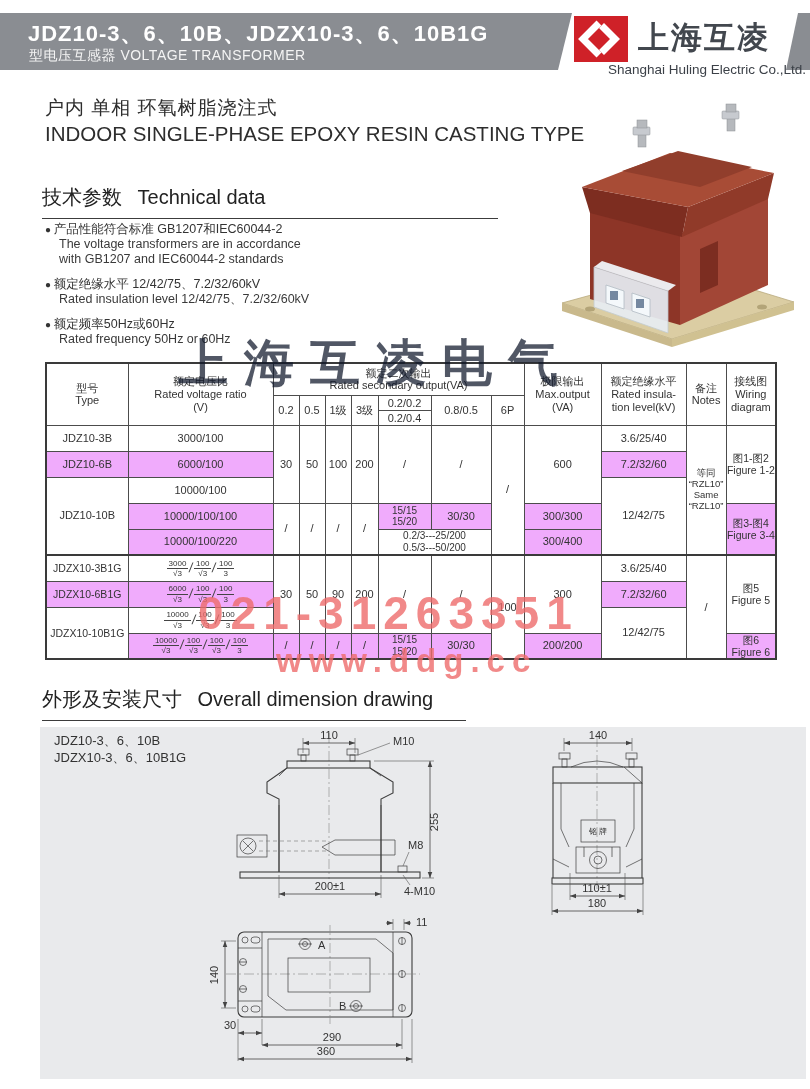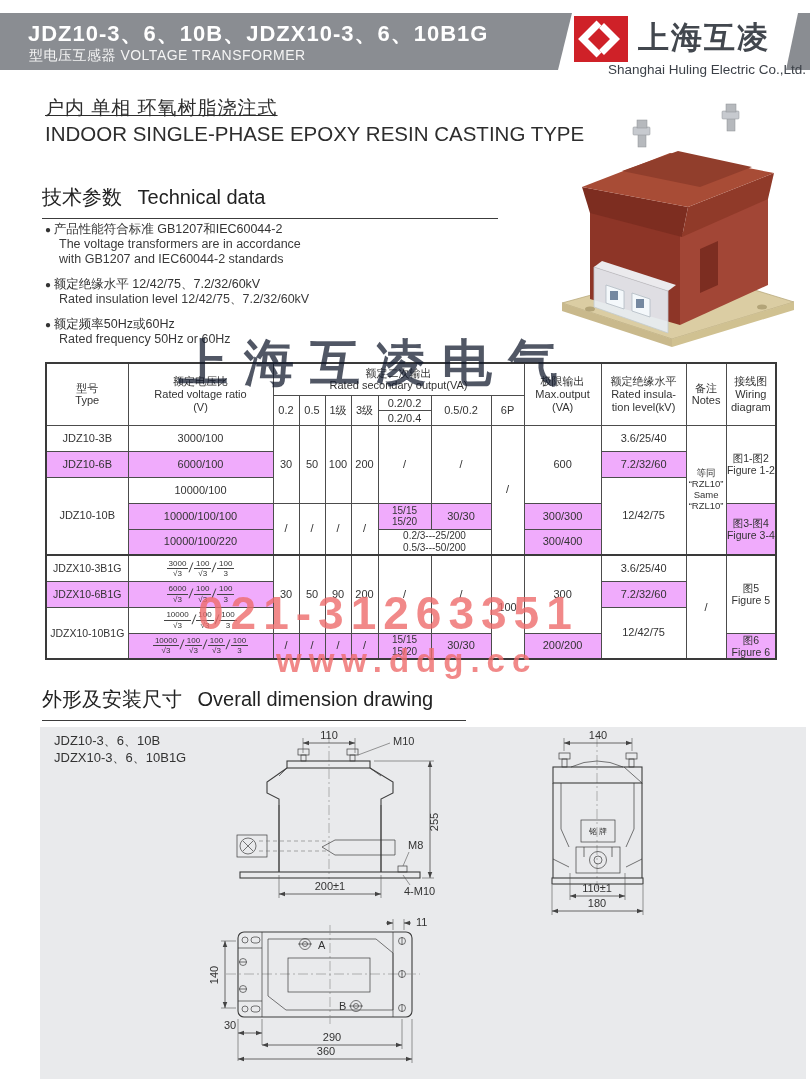--- a/index.html
+++ b/index.html
@@ -11,21 +11,21 @@
   .hb-title{position:absolute;left:28px;top:6px;font-size:22px;font-weight:bold;color:#fff;letter-spacing:1px;}
   .hb-sub{position:absolute;left:29px;top:34px;font-size:14px;color:#f4f4f4;letter-spacing:.5px;}
   .logo-area{position:absolute;left:552px;top:13px;width:258px;height:68px;}
   .logo-white{position:absolute;left:0;top:0;width:258px;height:57px;background:#fff;
               clip-path:polygon(20px 0,246px 0,234px 57px,6px 57px);}
   .logo-mark-box{position:absolute;left:22px;top:3px;width:54px;height:46px;background:#cf2128;}
   .logo-cn{position:absolute;left:86px;top:4px;font-size:31px;font-weight:bold;color:#42474e;letter-spacing:2px;}
   .logo-en{position:absolute;left:16px;top:49px;font-size:13.5px;color:#3c4148;white-space:nowrap;margin-left:40px;}
 
   
-  .intro-cn{position:absolute;left:45px;top:95px;font-size:19px;color:#2d2d2d;letter-spacing:1px;text-decoration:underline;}
+  .intro-cn{position:absolute;left:45px;top:95px;font-size:19px;color:#2d2d2d;letter-spacing:1px;}
   .intro-en{position:absolute;left:45px;top:122px;font-size:20.5px;color:#2d2d2d;}
 
   
   .sec-head{position:absolute;font-size:20px;color:#222;padding-bottom:7px;border-bottom:1.5px solid #3c3c3c;}
   .sec-head .cnp{margin-right:10px;}
   .tech-head{left:42px;top:184px;width:456px;}
   .dim-head{left:42px;top:686px;width:424px;}
 
   
   .bullets{position:absolute;left:45px;top:222px;width:490px;font-size:12.5px;line-height:15px;color:#333;}
@@ -190,21 +190,21 @@
       </tr>
       <tr style="height:15px">
         <th rowspan="2">0.2</th>
         <th rowspan="2">0.5</th>
         <th rowspan="2">1级</th>
         <th rowspan="2">3级</th>
         <th rowspan="2" class="hsplit" style="padding:0">
           <div>0.2/0.2</div>
           <div>0.2/0.4</div>
         </th>
-        <th rowspan="2">0.5/0.2</th>
+        <th rowspan="2">0.8/0.5</th>
         <th rowspan="2">6P</th>
       </tr>
       <tr style="height:15px"></tr>
     </thead>
     <tbody>
       <tr style="height:26px">
         <td>JDZ10-3B</td>
         <td>3000/100</td>
         <td rowspan="3">30</td>
         <td rowspan="3">50</td>

